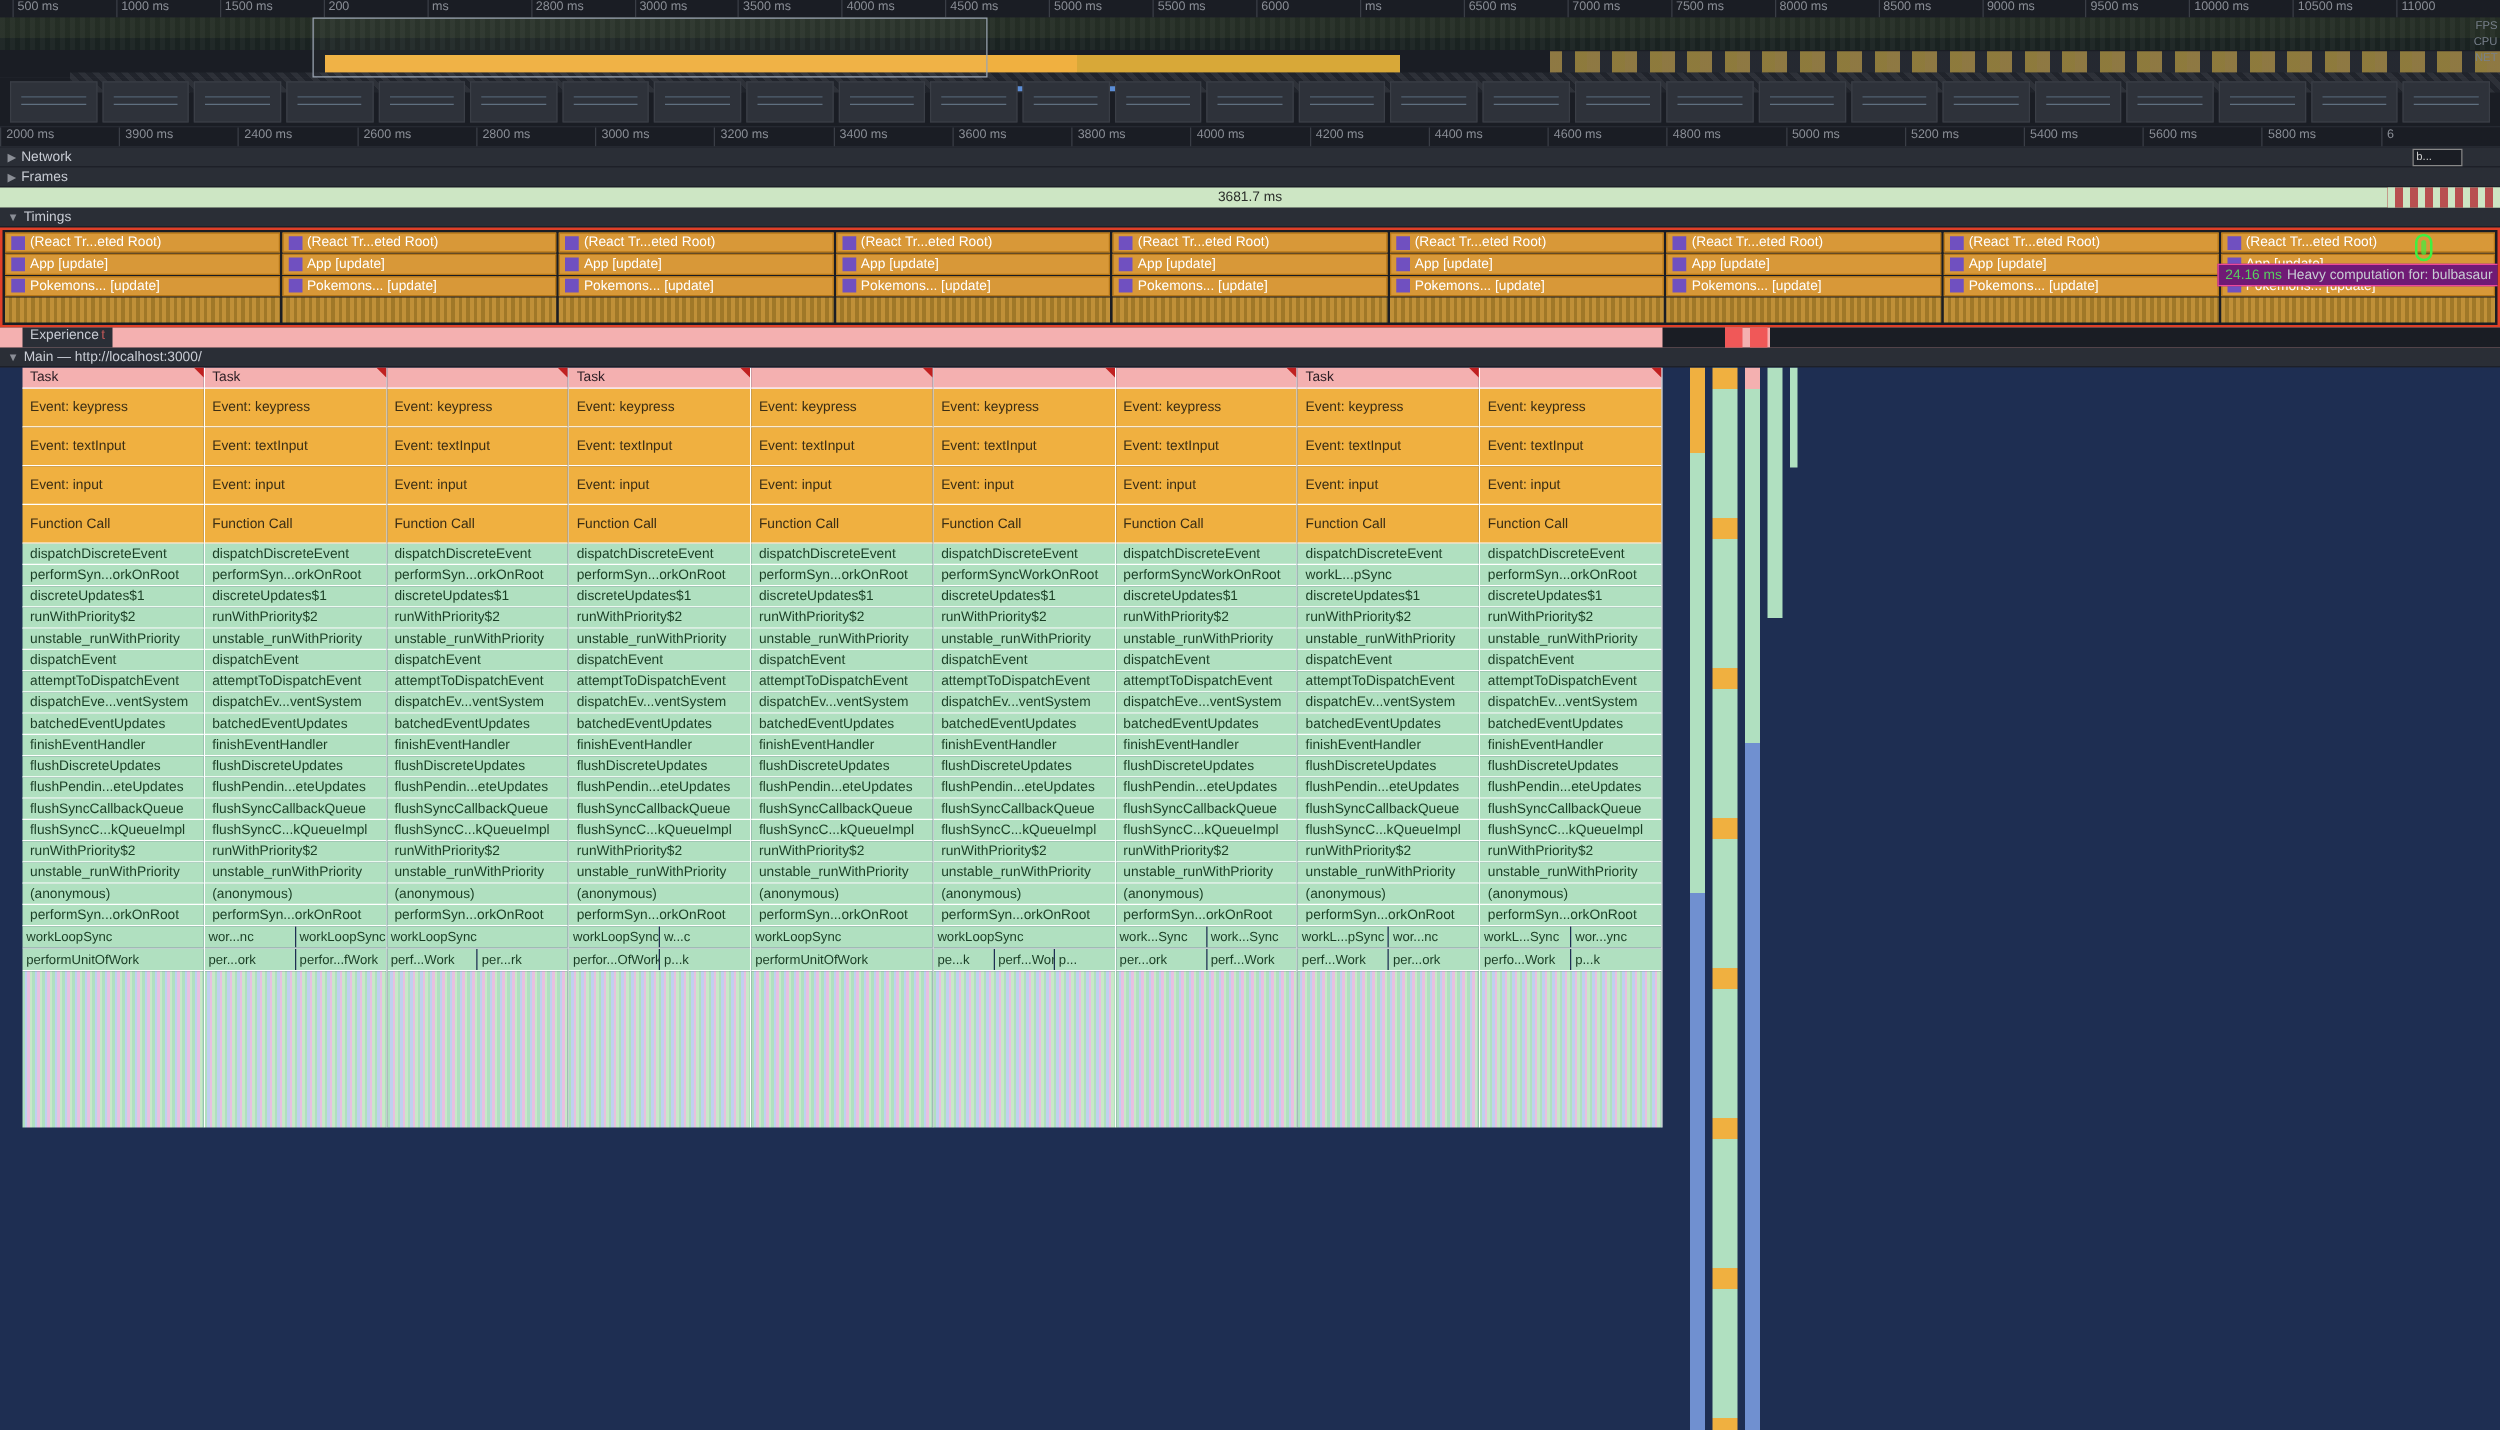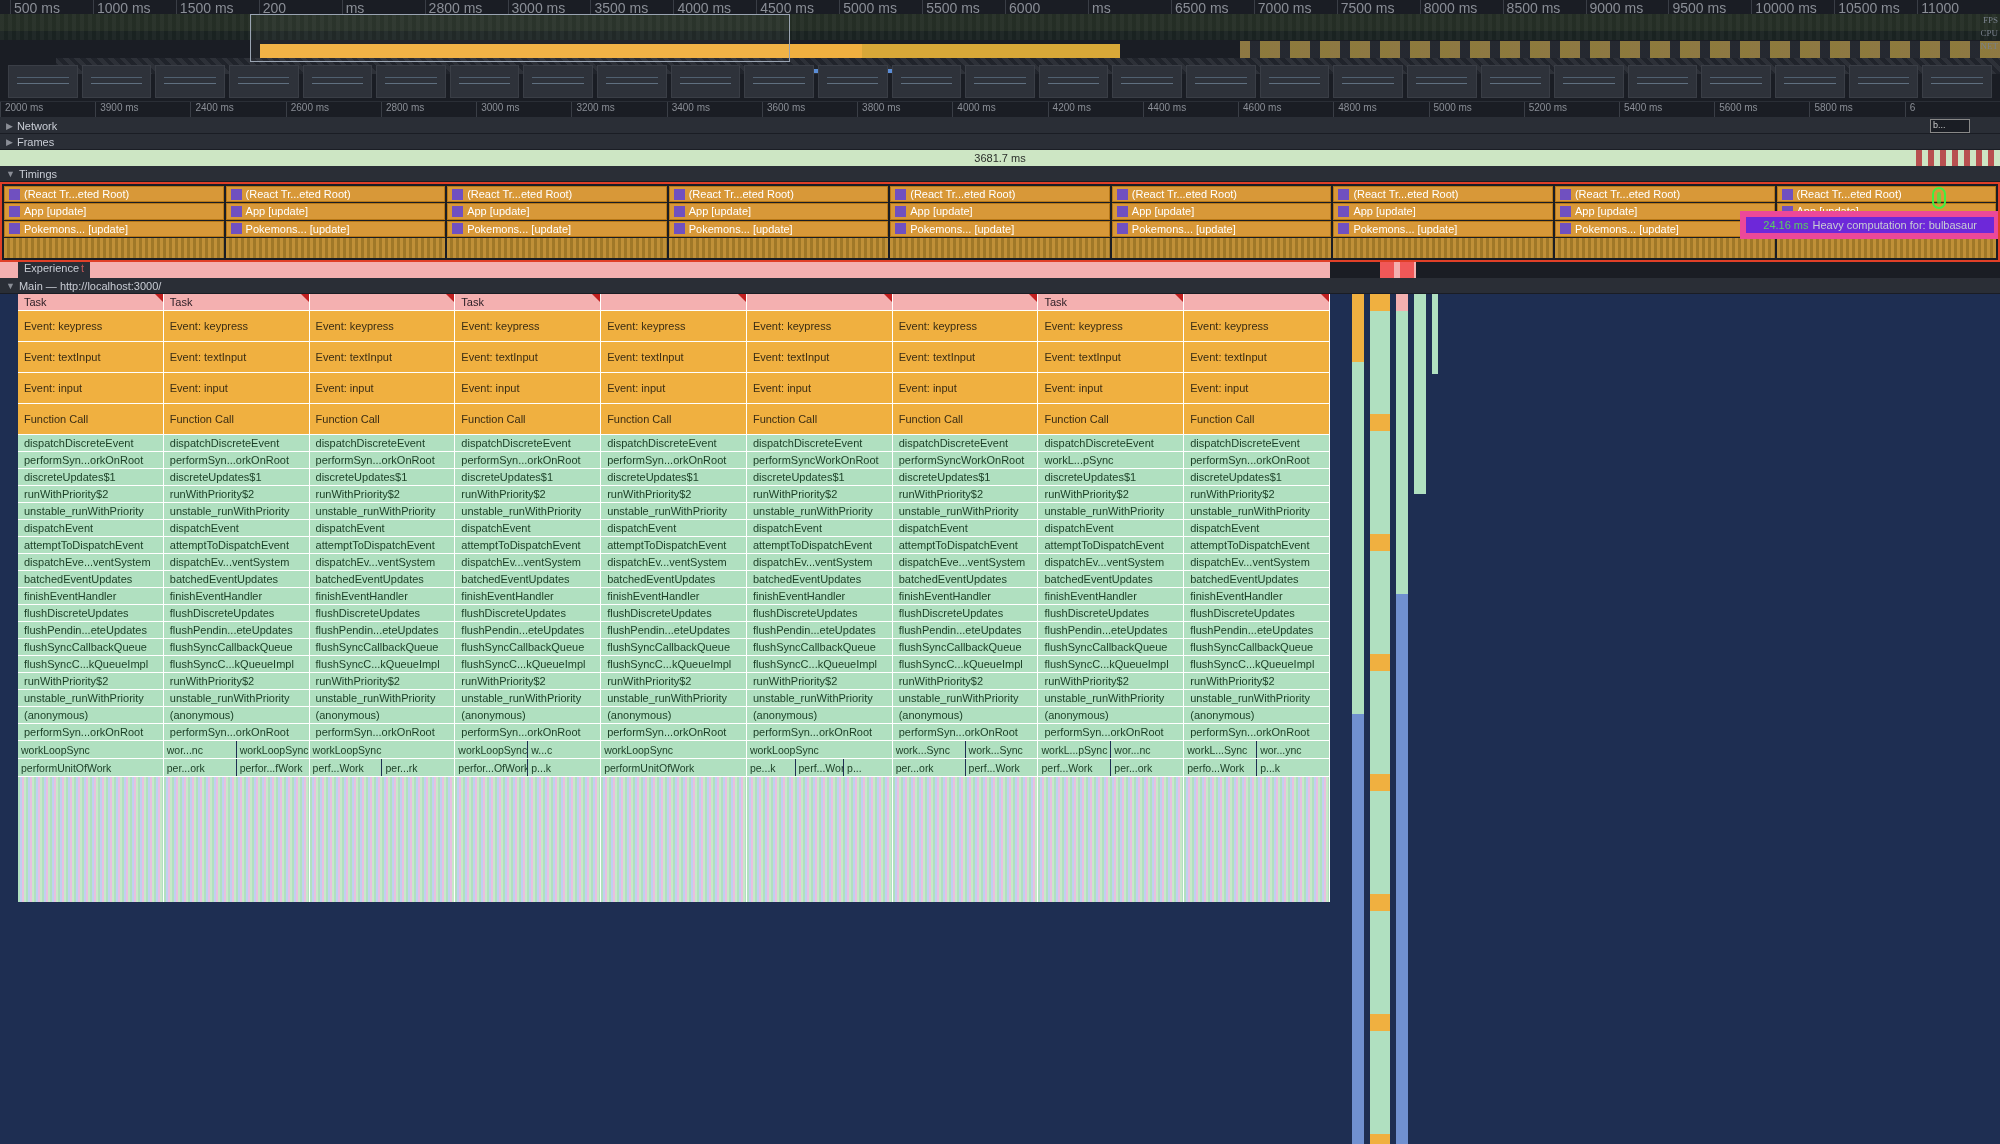--- a/index.html
+++ b/index.html
@@ -19,21 +19,21 @@
   border-bottom: 1px solid #2a2e36;
 }
 .overview-ruler {
   height: 14px;
   display: flex;
   padding-left: 10px;
 }
 .ov-tick {
   flex: 1;
   color: #8a8e96;
-  font-size: 14px;
+  font-size: 10px;
   border-left: 1px solid #3a3e46;
   padding-left: 3px;
   white-space: nowrap;
 }
 .ov-body {
   height: 48px;
   background: linear-gradient(#2a2e2a 0 35%, #1a1d24 35% 100%);
   position: relative;
 }
 .ov-body .cpu-strip {
@@ -62,21 +62,21 @@
   border: 1px solid #9aa4b2;
   background: rgba(255,255,255,0.03);
 }
 .ov-body .slider {
   position: absolute; top: 55px; height: 4px;
   left: 760px; width: 170px;
   background: #5b8dd6;
 }
 .ov-body .r-labels {
   position: absolute; right: 2px; top: 0;
-  font-size: 9px; color: #78808c; text-align: right; font-family: Liberation Serif, serif;
+  font-size: 9px; color: #78808c; text-align: right;
 }
 .ov-body .r-labels div { line-height: 13px; }
 
 .filmstrip {
   height: 40px;
   display: flex;
   gap: 4px;
   padding: 3px 8px;
   background: #1a1d24;
   border-bottom: 1px solid #2a2e36;
@@ -198,25 +198,25 @@
 .timings-body .green-mark::before {
   content: ""; position: absolute;
   left: 3px; right: 3px; top: 3px; bottom: 3px;
   background: #40f040;
   border-radius: 3px;
   opacity: .7;
 }
 .timings-body .tooltip {
   position: absolute;
   right: -2px; top: 27px;
-  background: #6d28d9;
-  border: 6px solid #ec4899;
+  background: #701a75;
+  border: 1px solid #ec4899;
   color: #c8ccd4;
   font-size: 11px;
-  padding: 2px 17px;
+  padding: 2px 5px;
   white-space: nowrap;
 }
 .timings-body .tooltip .ms { color: #58d060; margin-right: 4px; }
 
 .exp-row {
   height: 16px;
   background: #f4b0b0;
   color: #2a1d24;
   position: relative;
 }

